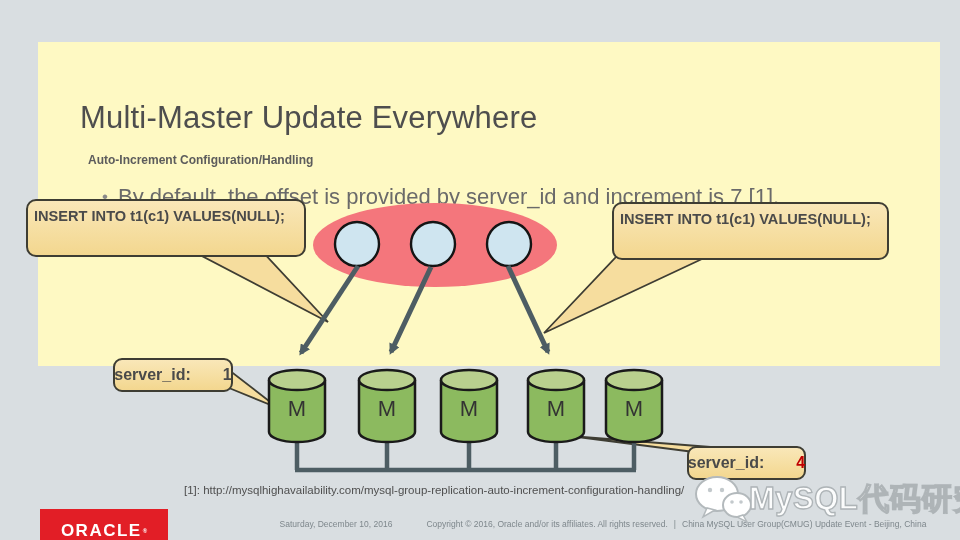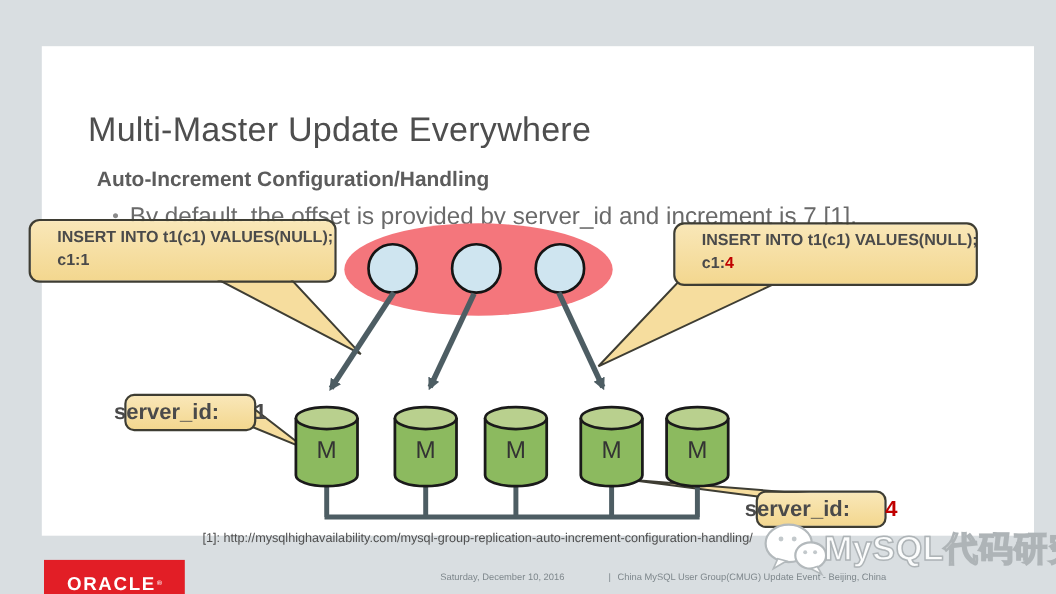--- a/index.html
+++ b/index.html
@@ -2,59 +2,59 @@
 <html><head>
 <meta charset="utf-8">
 <style>
   * { margin: 0; padding: 0; box-sizing: border-box; }
   html, body { width: 960px; height: 540px; overflow: hidden; }
   body { font-family: "Liberation Sans", sans-serif; background: #d9dee1; position: relative; }
 
   .stage { position: absolute; inset: 0; width: 960px; height: 540px; }
 
   .slide {
-    position: absolute; left: 38px; top: 42px; width: 902px; height: 445px;
-    background: #ffffff;
+    position: absolute; left: 38px; top: 42px; width: 902px; height: 324px;
+    background: #fef9c3;
   }
 
   .title {
     position: absolute; left: 42px; top: 58px;
     font-size: 31px; font-weight: 400; color: #4e4e4e; letter-spacing: 0.2px;
     white-space: nowrap;
   }
   .subtitle {
     position: absolute; left: 50px; top: 111px;
-    font-size: 19px; font-weight: 700; color: #5c5c5c; white-space: nowrap;
+    font-size: 12px; font-weight: 700; color: #5c5c5c; white-space: nowrap;
   }
   .bullet-line {
     position: absolute; left: 64px; top: 142px;
     font-size: 22px; color: #6a6a6a; white-space: nowrap;
   }
   .bullet-line .dot { font-size: 17px; vertical-align: 2px; margin-right: 10px; color: #8a8a8a; }
 
   .diagram-svg { position: absolute; left: 0; top: 0; width: 960px; height: 540px; }
 
   .callout {
     position: absolute;
     background: linear-gradient(#f9e7b8, #f3d78f);
     border: 2px solid #3e3d33; border-radius: 10px;
-    padding: 5px 24px;
+    padding: 5px 6px;
     font-size: 14.6px; font-weight: 700; color: #4a4a4a;
     line-height: 1.42; white-space: nowrap;
   }
   .callout .red { color: #c00000; }
 
   .callout-insert-left  { left: 26px;  top: 199px; width: 280px; height: 58px; }
   .callout-insert-right { left: 612px; top: 202px; width: 277px; height: 58px; }
 
   .sid-callout {
     position: absolute;
     background: linear-gradient(#f9e7b8, #f3d78f);
     border: 2px solid #3e3d33; border-radius: 9px;
-    font-size: 20px; font-weight: 700; color: #4a4a4a;
+    font-size: 16px; font-weight: 700; color: #4a4a4a;
     display: flex; align-items: center; justify-content: center;
     white-space: nowrap;
     gap: 32px;
   }
   .sid-callout .red { color: #c00000; }
   .sid-1 { left: 113px; top: 358px; width: 120px; height: 34px; }
   .sid-4 { left: 687px; top: 446px; width: 119px; height: 34px; }
 
   .footnote {
     position: absolute; left: 184px; top: 484px;
@@ -156,26 +156,24 @@
       <g>
         <path d="M606 380 L606 432 A28 10 0 0 0 662 432 L662 380" fill="#8cba5f" stroke="#1a1a1a" stroke-width="2.5"></path>
         <ellipse cx="634" cy="380" rx="28" ry="10" fill="#b9d08e" stroke="#1a1a1a" stroke-width="2.5"></ellipse>
         <text x="634" y="416" text-anchor="middle" font-size="22" fill="#333333">M</text>
       </g>
     </g>
   </svg>
 
   <div class="callout callout-insert-left">
     <div>INSERT INTO t1(c1) VALUES(NULL);</div>
-    <div><span>c1:</span><span>1</span></div>
   </div>
 
   <div class="callout callout-insert-right">
     <div>INSERT INTO t1(c1) VALUES(NULL);</div>
-    <div><span>c1:</span><span class="red">4</span></div>
   </div>
 
   <div class="sid-callout sid-1">
     <span>server_id: </span>
       <span>1</span>
   </div>
 
   <div class="sid-callout sid-4">
     <span>server_id: </span>
       <span class="red">4</span>
@@ -183,20 +181,21 @@
 
   <div class="footnote">[1]: http://mysqlhighavailability.com/mysql-group-replication-auto-increment-configuration-handling/</div>
 
   <div class="oracle-logo">
     <span>ORACLE</span>
       <span class="reg">®</span>
   </div>
 
   <div class="footer-text">
     <span class="gap-lg">Saturday, December 10, 2016</span>
+    <span>Copyright © 2016, Oracle and/or its affiliates. All rights reserved.</span>
     <span class="gap-sm">|</span>
     <span>China MySQL User Group(CMUG) Update Event - Beijing, China</span>
   </div>
 
   <div class="watermark">
     <svg width="62" height="50" viewBox="0 0 62 50">
       <ellipse cx="24" cy="20" rx="21" ry="17" fill="#ffffff" stroke="#b3b9bc" stroke-width="2"></ellipse>
       <path d="M14 34 L10 43 L22 36 Z" fill="#ffffff" stroke="#b3b9bc" stroke-width="1.5"></path>
       <circle cx="17" cy="16" r="2.2" fill="#c3c9cc"></circle>
       <circle cx="29" cy="16" r="2.2" fill="#c3c9cc"></circle>

